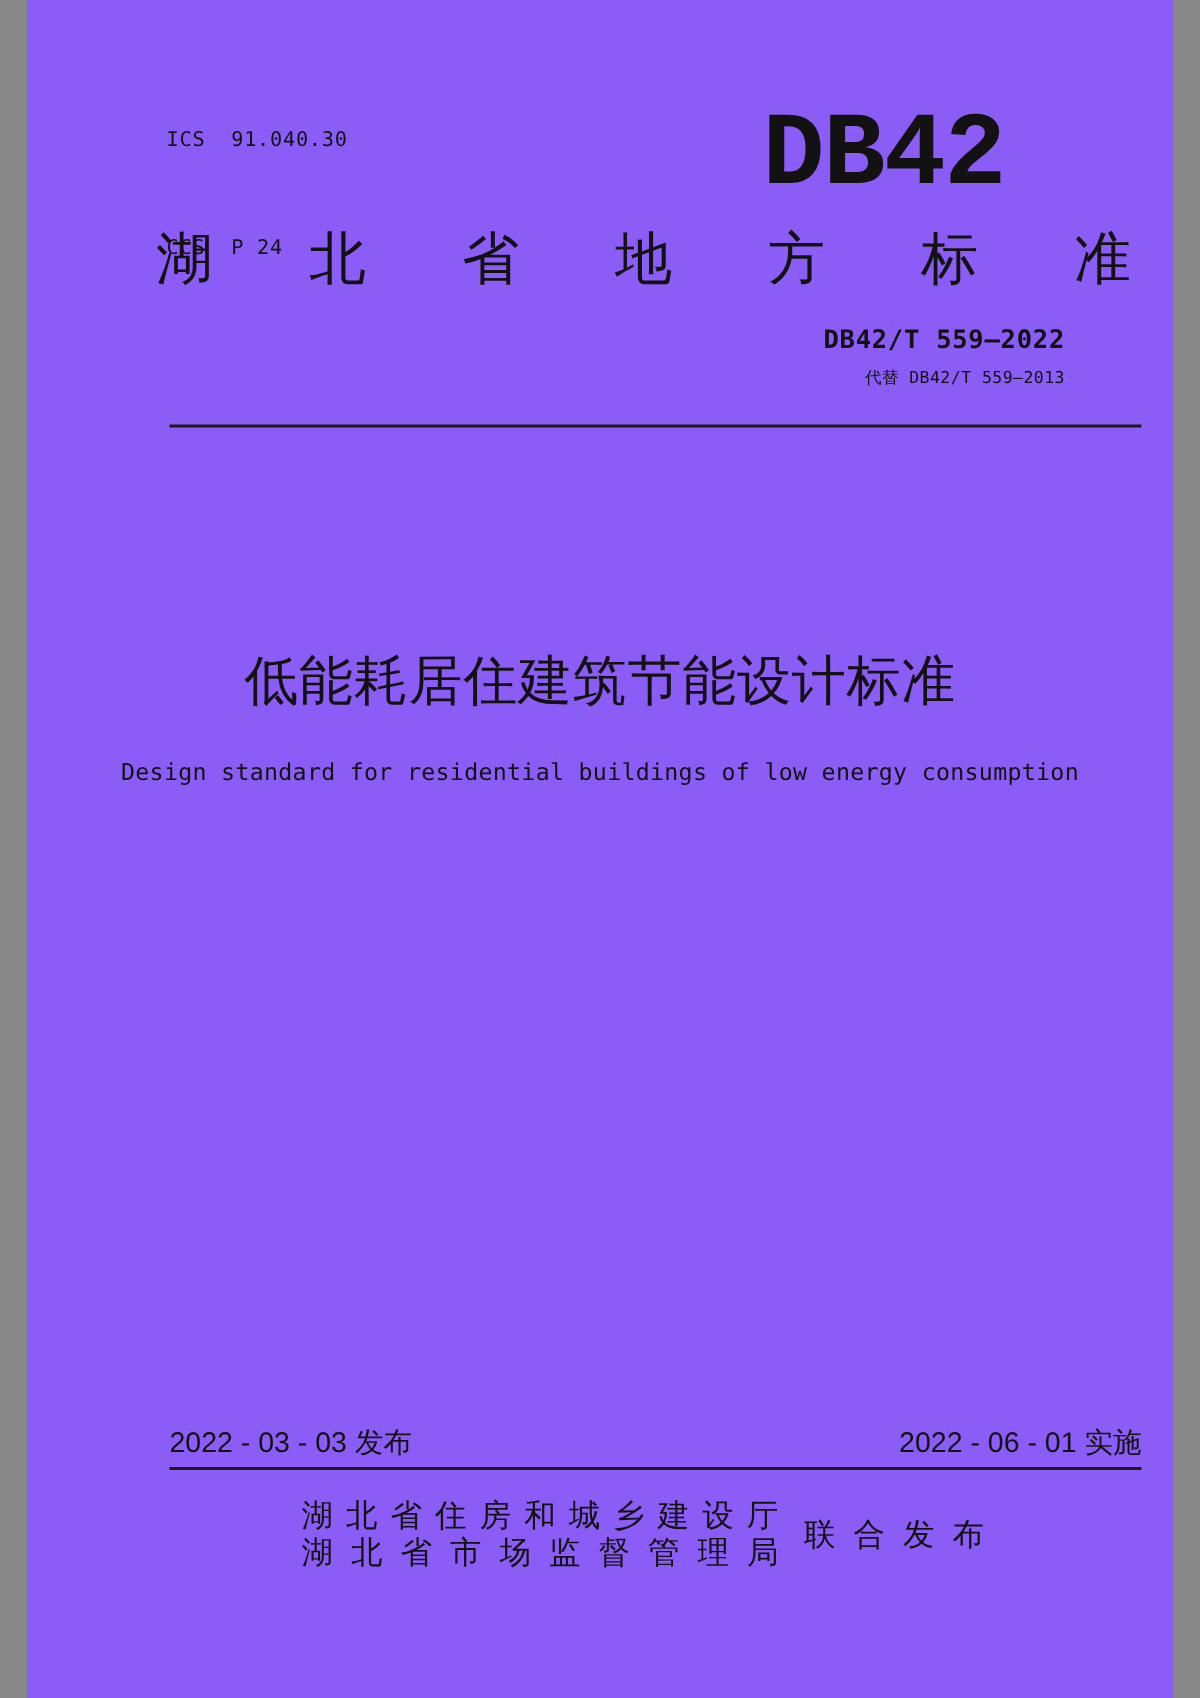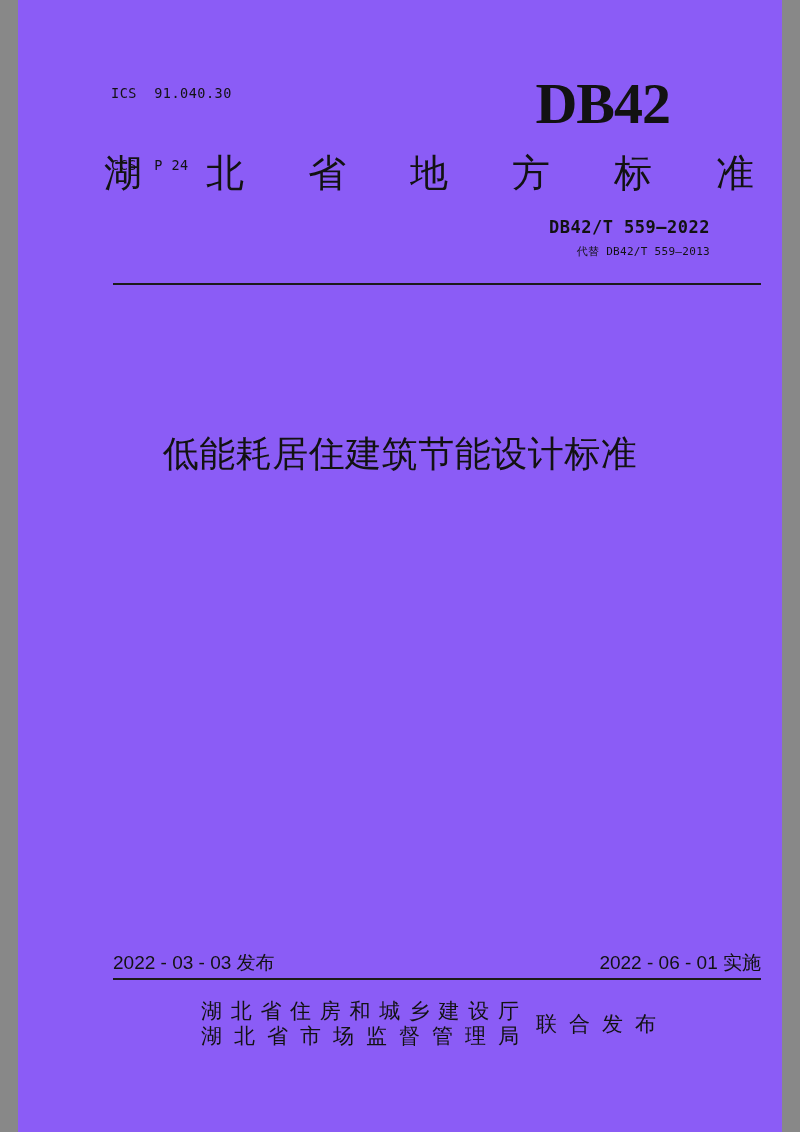--- a/index.html
+++ b/index.html
@@ -16,23 +16,23 @@
   .ics-block{
     position:absolute;left:93px;top:33px;
     font-family:"DejaVu Sans Mono", monospace;
     font-size:13.5px;line-height:24px;
     white-space:pre;
     letter-spacing:0.5px;
   }
   
   .logo{
     position:absolute;top:64px;right:112px;
-    font-family:Liberation Serif, serif;
+    font-family:Liberation Mono, monospace;
     font-weight:bold;
-    font-size:58px;line-height:80px;
+    font-size:69px;line-height:80px;
     letter-spacing:-1px;
   }
   
   .header-row{
     position:absolute;left:86px;top:151px;width:650px;
     font-size:38px;line-height:44px;font-weight:400;
   }
   [data-justify-chars]{display:flex;justify-content:space-between;}
   
   .std-block{
@@ -104,20 +104,21 @@
     </div>
 
   <div class="std-block">
     <div class="std-no">DB42/T 559—2022</div>
     <div class="std-replaces">代替 DB42/T 559—2013</div>
   </div>
 
   <div class="rule rule-top"></div>
 
   <div class="title-cn">低能耗居住建筑节能设计标准</div>
+  <div class="title-en">Design standard for residential buildings of low energy consumption</div>
 
   <div class="dates-row">
     <div>2022 - 03 - 03 发布</div>
     <div>2022 - 06 - 01 实施</div>
   </div>
 
   <div class="rule rule-bottom"></div>
 
   <div class="issuer-block">
     <div class="issuer-lines">

